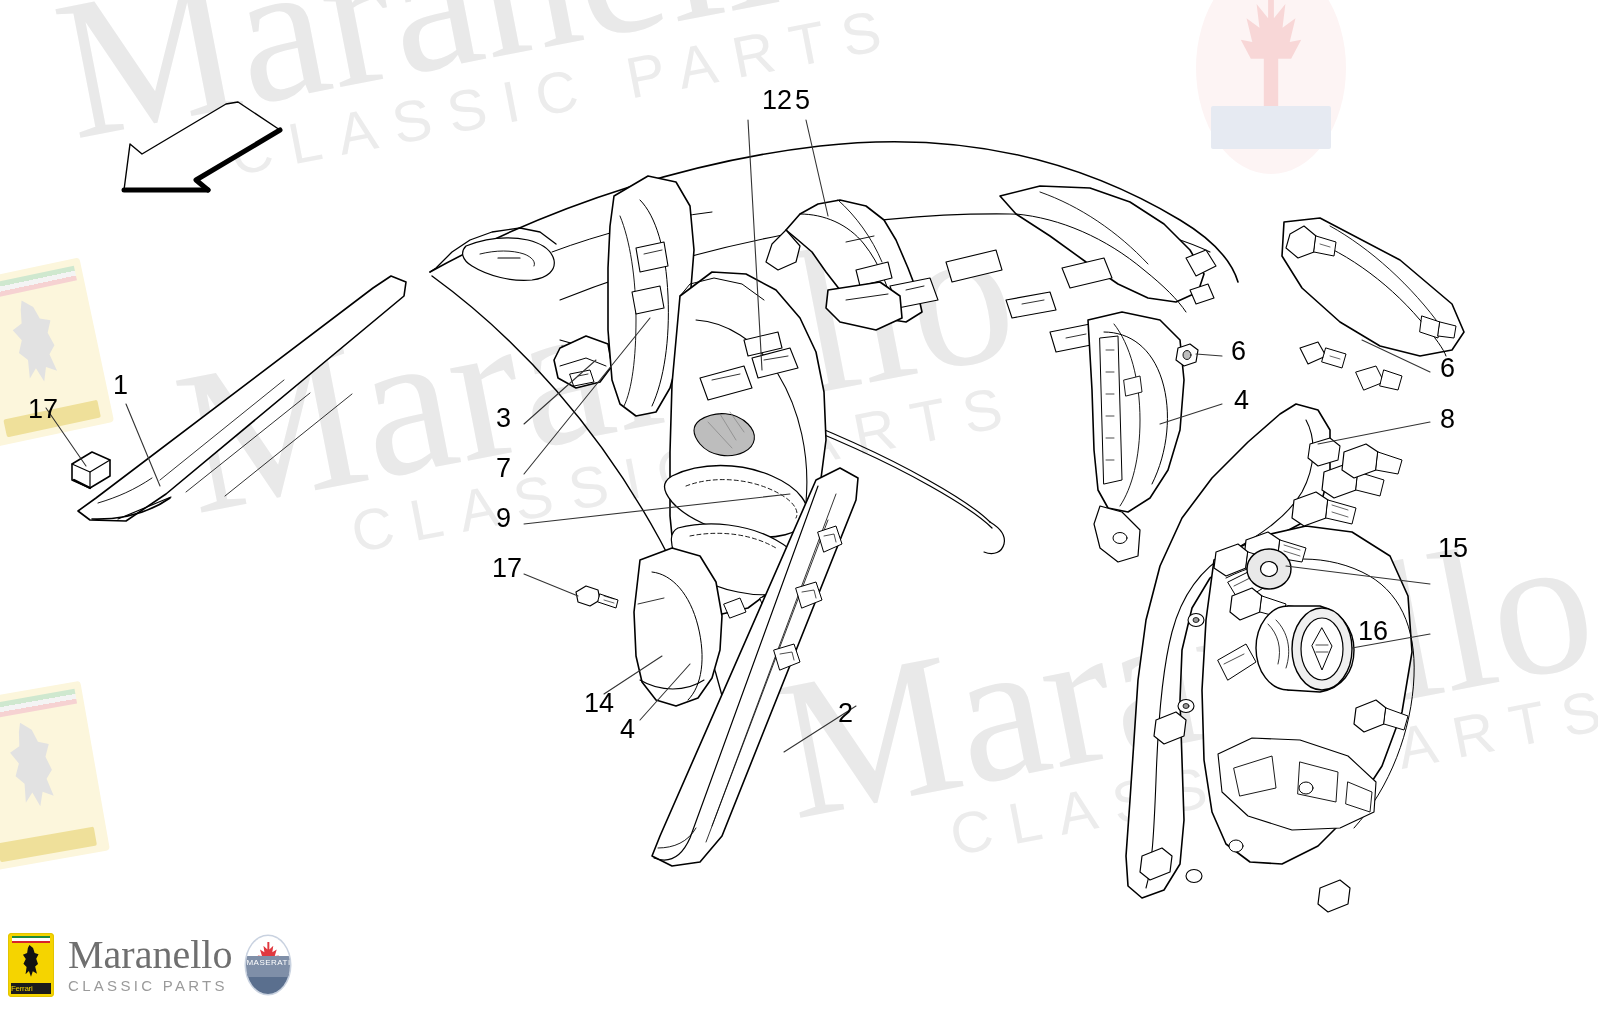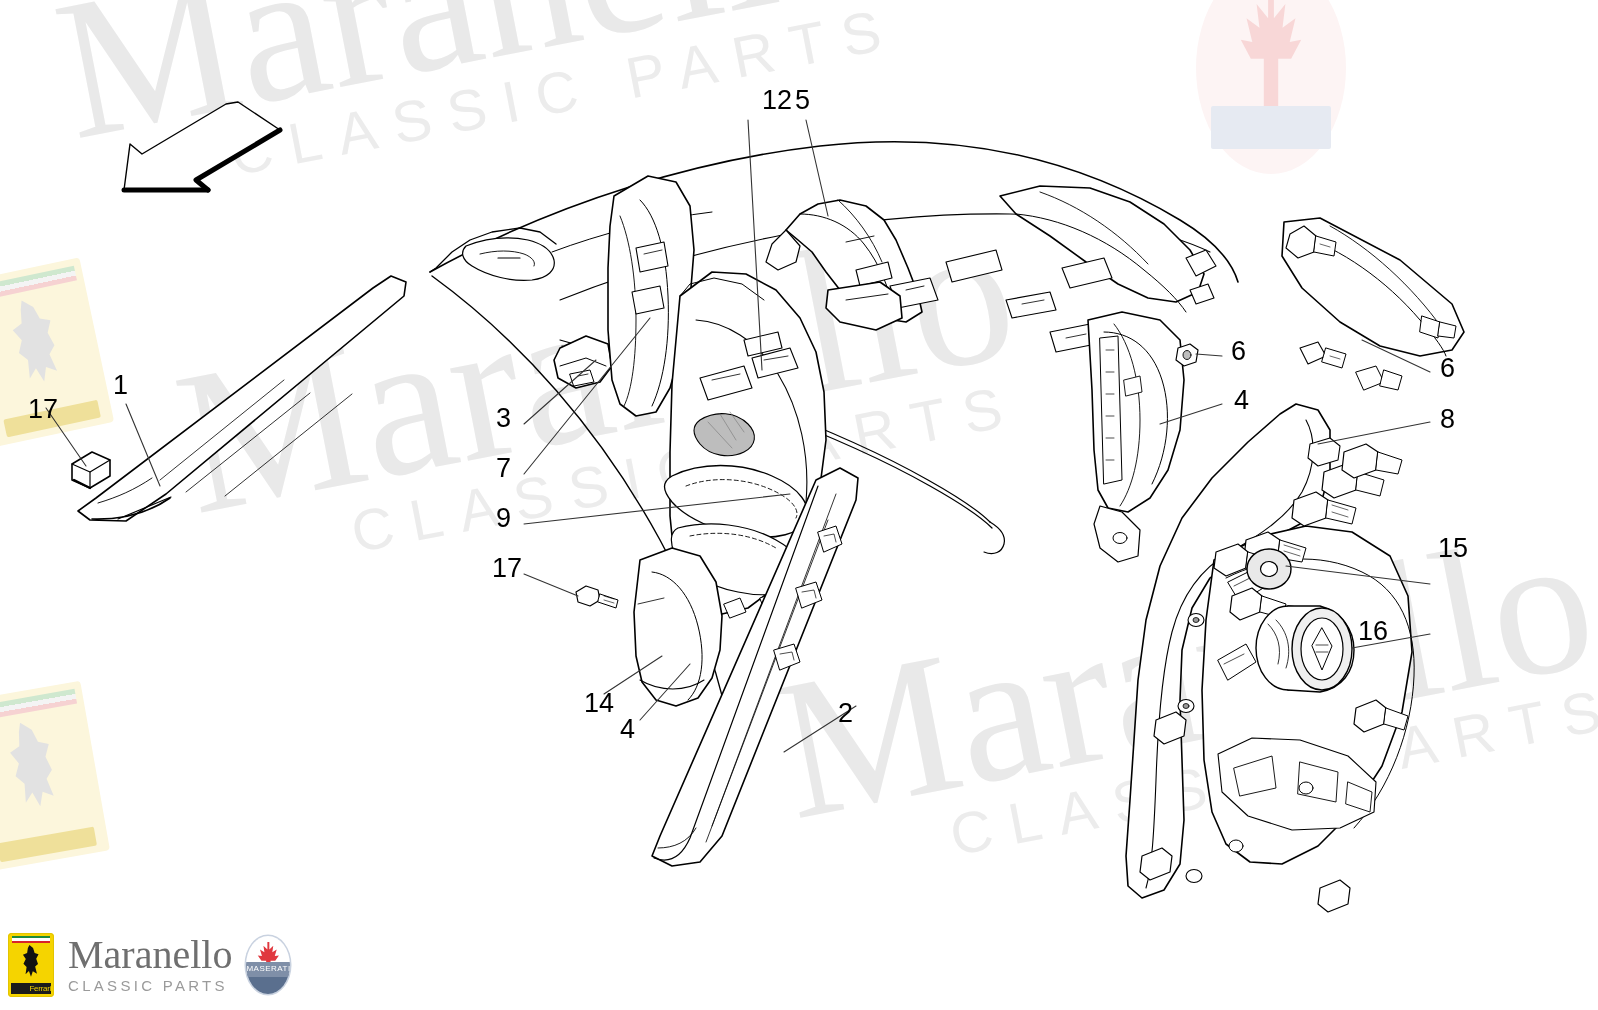--- a/index.html
+++ b/index.html
@@ -47,33 +47,33 @@
   #brand{position:absolute;left:8px;bottom:8px;height:74px;display:flex;
          align-items:center;gap:14px;}
   .fshield{width:46px;height:64px;border-radius:4px;background:#f5d400;
            position:relative;box-shadow:0 0 0 1px #e3c400 inset;}
   .fshield .fl{position:absolute;left:4px;right:4px;top:3px;height:7px;
            background:linear-gradient(to bottom,#1e8a3c 0 33%,#ffffff 33% 66%,#d8232a 66% 100%);}
   .fshield .hs{position:absolute;left:10px;top:12px;width:26px;height:36px;background:#111;
            clip-path:polygon(44% 0,58% 8%,64% 22%,79% 26%,70% 38%,77% 53%,66% 60%,73% 80%,57% 73%,
                      50% 88%,42% 72%,29% 81%,33% 61%,21% 52%,30% 39%,19% 27%,35% 22%,38% 8%);}
   .fshield .ftx{position:absolute;left:3px;right:3px;bottom:3px;height:11px;background:#1b1b1b;
-           color:#f5d400;font-size:8px;line-height:11px;text-align:right;
+           color:#f5d400;font-size:8px;line-height:11px;text-align:left;
            font-family:"Liberation Sans",sans-serif;letter-spacing:-.3px;overflow:hidden;}
   .bwords{display:flex;flex-direction:column;justify-content:center;}
   .bmain{font-family:"Liberation Serif",serif;font-size:40px;line-height:40px;color:#6f6f6f;}
   .bsub{font-family:"Liberation Sans",sans-serif;font-size:15px;line-height:18px;
         letter-spacing:.22em;color:#9a9a9a;margin-top:2px;}
   .mtrident{width:44px;height:58px;border-radius:50%;background:#fff;position:relative;
         box-shadow:0 0 0 1.5px #c9d2e0;overflow:hidden;}
   .mtrident .mt{position:absolute;left:22%;top:10%;width:56%;height:56%;background:#e0383f;
         clip-path:polygon(46% 0,54% 0,54% 24%,70% 12%,66% 32%,84% 24%,76% 44%,93% 42%,78% 58%,
                   59% 58%,59% 100%,41% 100%,41% 58%,22% 58%,7% 42%,24% 44%,16% 24%,34% 32%,30% 12%,46% 24%);}
   .mtrident .mband{position:absolute;left:0;right:0;bottom:0;height:34%;background:#5a6f8e;}
-  .mtrident .mtxt{position:absolute;left:0;right:0;bottom:30%;height:15px;color:#fff;
+  .mtrident .mtxt{position:absolute;left:0;right:0;bottom:30%;height:21px;color:#fff;
         font-size:8px;line-height:13px;text-align:center;letter-spacing:.5px;
         font-family:"Liberation Sans",sans-serif;background:#7f8fa8;}
 </style>
 </head>
 <body>
 
 <div id="stage">
 
   <div class="wm-layer">
 

